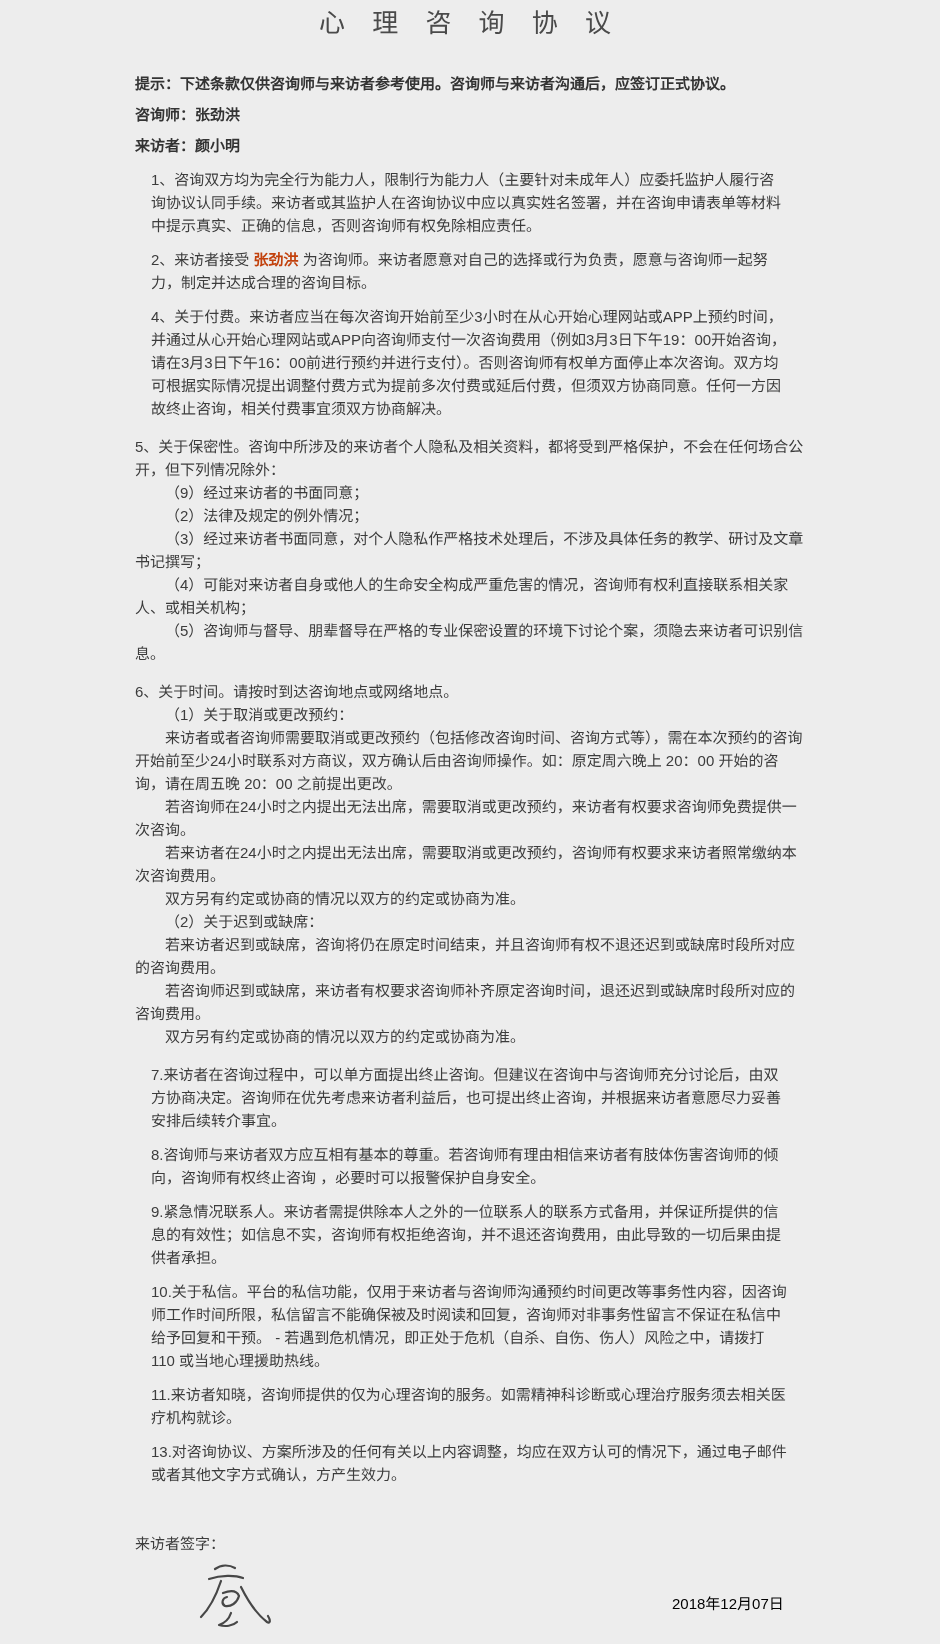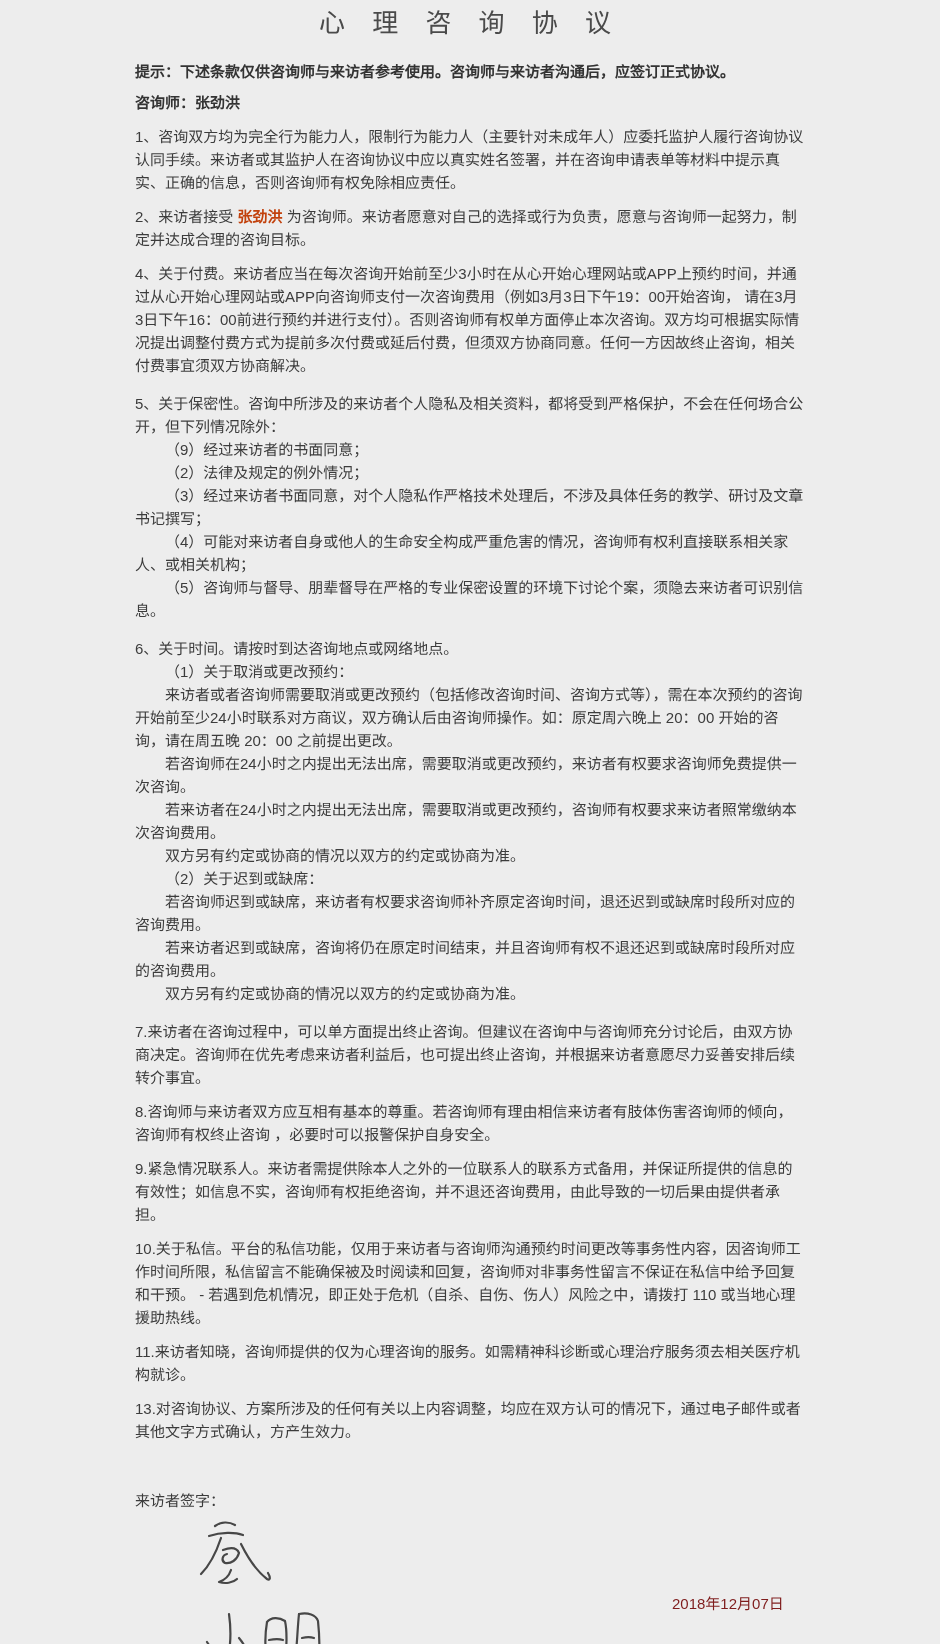--- a/index.html
+++ b/index.html
@@ -31,22 +31,22 @@
   p{
     font-size:15px;
     line-height:23px;
     margin:11px 0;
   }
   .hdr{
     font-weight:bold;
     color:#333;
     margin:8px 0;
   }
-  .hdr.first{ margin-top:20px; }
-  .clause{ margin:11px 0; }
+  .hdr.first{ margin-top:32px; }
+  .clause{ margin:11px 16px; }
   .clause-block{ margin:15px 0; font-size:15px; line-height:23px; }
   .sub{ text-indent:2em; }
   .inline-bold{ font-weight:bold; color:#c2410c; }
   .sig-label{ margin-top:46px; margin-bottom:0; }
   .sig-canvas{
     display:block;
     margin-left:36px;
     margin-top:4px;
   }
   .sig-stroke{
@@ -54,32 +54,33 @@
     stroke:#474747;
     stroke-width:2.2;
     stroke-linecap:round;
     stroke-linejoin:round;
   }
   .doc-date{
     position:absolute;
     left:612px;
     top:1592px;
     font-size:15px;
-    color:#7f1d1d;
+    color:#000000;
   }
 </style>
 </head>
 <body>
 
 <div class="page">
 
   <h1 class="doc-title">心 理 咨 询 协 议</h1>
 
   <p class="hdr first">提示：下述条款仅供咨询师与来访者参考使用。咨询师与来访者沟通后，应签订正式协议。</p>
   <p class="hdr">咨询师：张劲洪</p>
+  <p class="hdr">来访者：颜小明</p>
 
   <p class="clause">1、咨询双方均为完全行为能力人，限制行为能力人（主要针对未成年人）应委托监护人履行咨询协议认同手续。来访者或其监护人在咨询协议中应以真实姓名签署，并在咨询申请表单等材料中提示真实、正确的信息，否则咨询师有权免除相应责任。</p>
 
   <p class="clause"><span>2、来访者接受 </span><span class="inline-bold">张劲洪</span><span> 为咨询师。来访者愿意对自己的选择或行为负责，愿意与咨询师一起努力，制定并达成合理的咨询目标。</span></p>
 
 
   <p class="clause">4、关于付费。来访者应当在每次咨询开始前至少3小时在从心开始心理网站或APP上预约时间，并通过从心开始心理网站或APP向咨询师支付一次咨询费用（例如3月3日下午19：00开始咨询， 请在3月3日下午16：00前进行预约并进行支付）。否则咨询师有权单方面停止本次咨询。双方均可根据实际情况提出调整付费方式为提前多次付费或延后付费，但须双方协商同意。任何一方因故终止咨询，相关付费事宜须双方协商解决。</p>
 
   <div class="clause-block">
     <div>5、关于保密性。咨询中所涉及的来访者个人隐私及相关资料，都将受到严格保护，不会在任何场合公开，但下列情况除外：</div>
@@ -91,22 +92,22 @@
   </div>
 
   <div class="clause-block">
     <div>6、关于时间。请按时到达咨询地点或网络地点。</div>
     <div class="sub">（1）关于取消或更改预约：</div>
     <div class="sub">来访者或者咨询师需要取消或更改预约（包括修改咨询时间、咨询方式等），需在本次预约的咨询开始前至少24小时联系对方商议，双方确认后由咨询师操作。如：原定周六晚上 20：00 开始的咨询，请在周五晚 20：00 之前提出更改。</div>
     <div class="sub">若咨询师在24小时之内提出无法出席，需要取消或更改预约，来访者有权要求咨询师免费提供一次咨询。</div>
     <div class="sub">若来访者在24小时之内提出无法出席，需要取消或更改预约，咨询师有权要求来访者照常缴纳本次咨询费用。</div>
     <div class="sub">双方另有约定或协商的情况以双方的约定或协商为准。</div>
     <div class="sub">（2）关于迟到或缺席：</div>
+    <div class="sub">若来访者迟到或缺席，咨询将仍在原定时间结束，并且咨询师有权不退还迟到或缺席时段所对应的咨询费用。</div>
     <div class="sub">若咨询师迟到或缺席，来访者有权要求咨询师补齐原定咨询时间，退还迟到或缺席时段所对应的咨询费用。</div>
-    <div class="sub">若来访者迟到或缺席，咨询将仍在原定时间结束，并且咨询师有权不退还迟到或缺席时段所对应的咨询费用。</div>
     <div class="sub">双方另有约定或协商的情况以双方的约定或协商为准。</div>
   </div>
 
   <p class="clause">7.来访者在咨询过程中，可以单方面提出终止咨询。但建议在咨询中与咨询师充分讨论后，由双方协商决定。咨询师在优先考虑来访者利益后，也可提出终止咨询，并根据来访者意愿尽力妥善安排后续转介事宜。</p>
   <p class="clause">8.咨询师与来访者双方应互相有基本的尊重。若咨询师有理由相信来访者有肢体伤害咨询师的倾向，咨询师有权终止咨询 ，必要时可以报警保护自身安全。</p>
   <p class="clause">9.紧急情况联系人。来访者需提供除本人之外的一位联系人的联系方式备用，并保证所提供的信息的有效性；如信息不实，咨询师有权拒绝咨询，并不退还咨询费用，由此导致的一切后果由提供者承担。</p>
   <p class="clause">10.关于私信。平台的私信功能，仅用于来访者与咨询师沟通预约时间更改等事务性内容，因咨询师工作时间所限，私信留言不能确保被及时阅读和回复，咨询师对非事务性留言不保证在私信中给予回复和干预。 - 若遇到危机情况，即正处于危机（自杀、自伤、伤人）风险之中，请拨打 110 或当地心理援助热线。</p>
   <p class="clause">11.来访者知晓，咨询师提供的仅为心理咨询的服务。如需精神科诊断或心理治疗服务须去相关医疗机构就诊。</p>
   <p class="clause">13.对咨询协议、方案所涉及的任何有关以上内容调整，均应在双方认可的情况下，通过电子邮件或者其他文字方式确认，方产生效力。</p>
 

